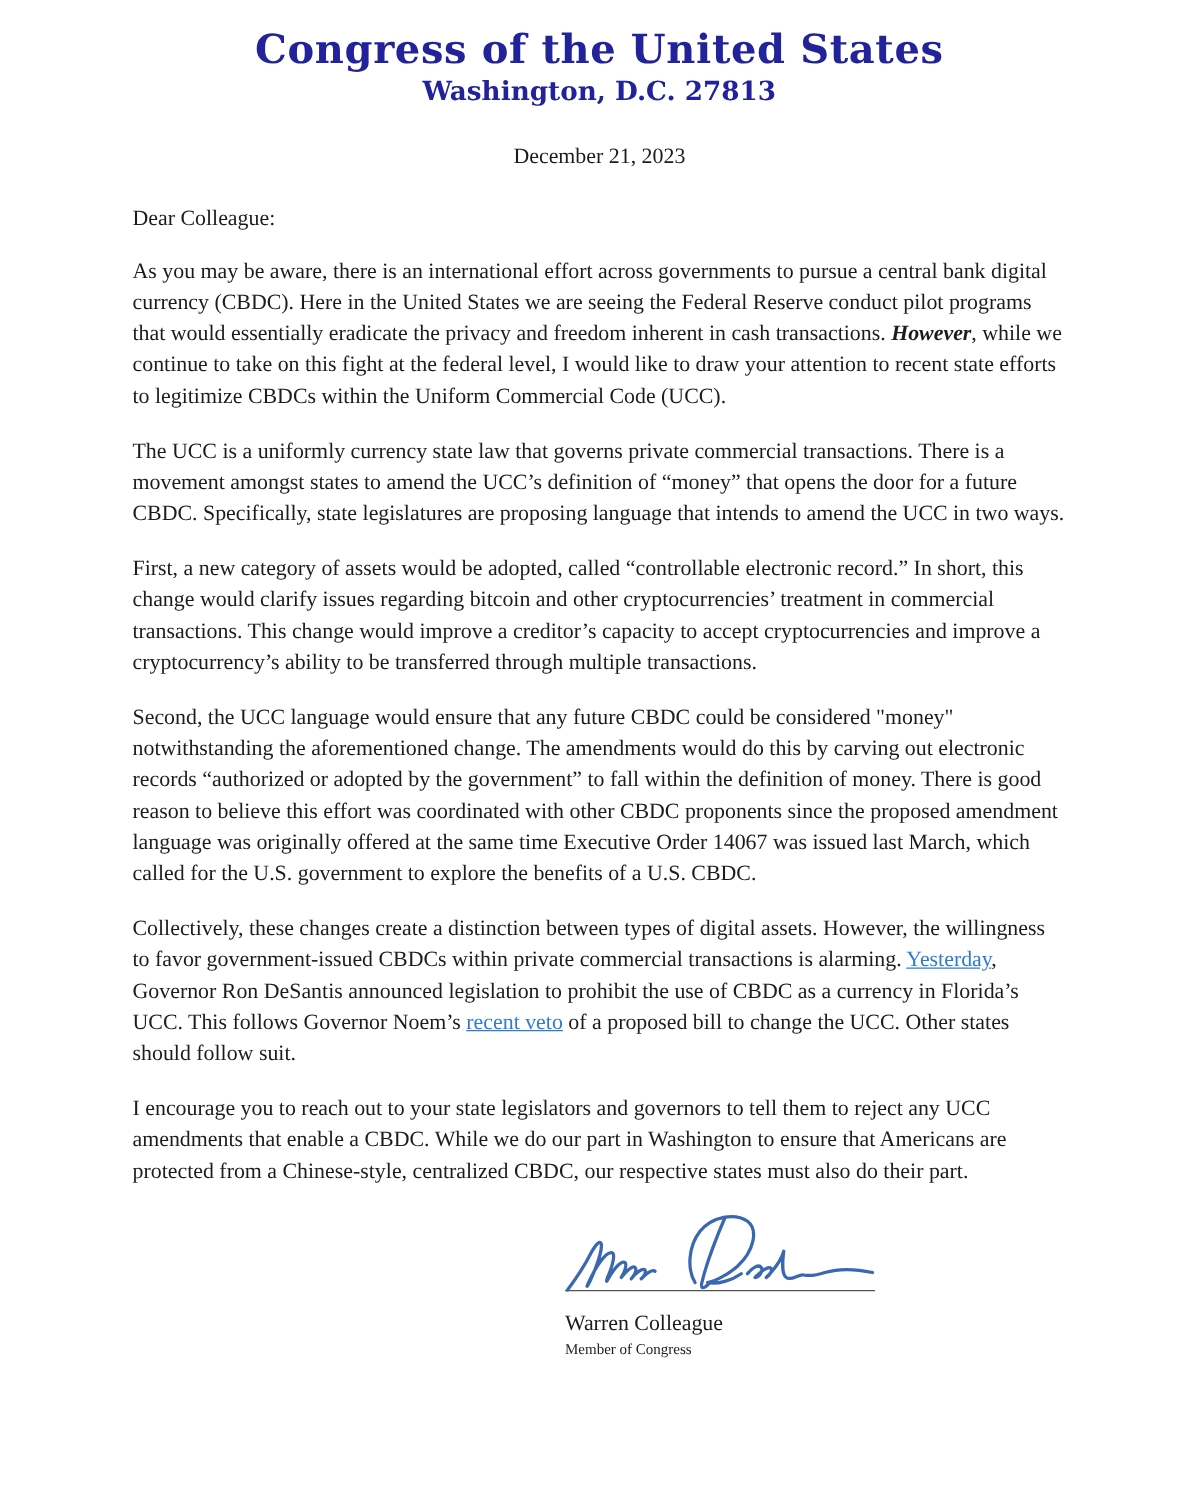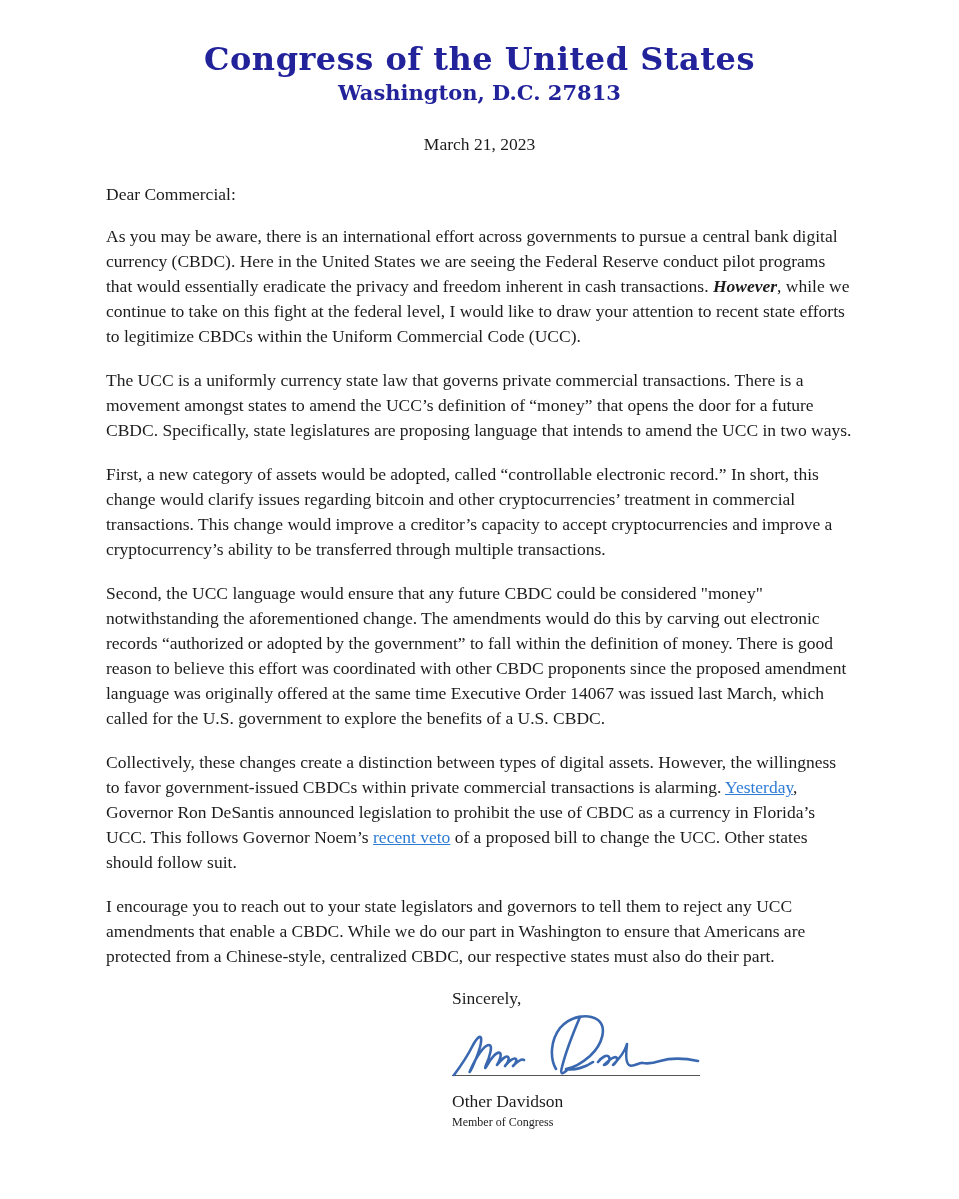--- a/index.html
+++ b/index.html
@@ -13,21 +13,21 @@
   .page {
     position: relative;
     width: 959px;
     height: 1199px;
     margin: 0 auto;
     background: #ffffff;
     font-family: "Liberation Serif", "DejaVu Serif", serif;
     color: var(--ink);
     overflow: hidden;
   }
-  .letterhead { text-align: center; padding-top: 42px; }
+  .letterhead { text-align: center; padding-top: 22px; }
   .letterhead-title {
     font-family: "DejaVu Serif", serif;
     font-weight: bold;
     font-size: 32px;
     line-height: 1.1;
     color: var(--navy);
     letter-spacing: 0.5px;
   }
   .letterhead-subtitle {
     font-family: "DejaVu Serif", serif;
@@ -76,48 +76,47 @@
 </head>
 <body>
 
 <div class="page">
 
   <div class="letterhead">
     <div class="letterhead-title">Congress of the United States</div>
     <div class="letterhead-subtitle">Washington, D.C. 27813</div>
   </div>
 
-  <div class="date-line">March 21, 2023</div>
+  <div class="date-line">December 21, 2023</div>
 
   <div class="letter-body">
-    <div class="salutation">Dear Commercial:</div>
+    <div class="salutation">Dear Colleague:</div>
     <p><span>As you may be aware, there is an international effort across governments to pursue a central bank digital currency (CBDC). Here in the United States we are seeing the Federal Reserve conduct pilot programs that would essentially eradicate the privacy and freedom inherent in cash transactions. </span><em>However</em><span>, while we continue to take on this fight at the federal level, I would like to draw your attention to recent state efforts to legitimize CBDCs within the Uniform Commercial Code (UCC).</span></p>
     <p><span>The UCC is a uniformly currency state law that governs private commercial transactions. There is a movement amongst states to amend the UCC’s definition of “money” that opens the door for a future CBDC. Specifically, state legislatures are proposing language that intends to amend the UCC in two ways.</span></p>
     <p><span>First, a new category of assets would be adopted, called “controllable electronic record.” In short, this change would clarify issues regarding bitcoin and other cryptocurrencies’ treatment in commercial transactions. This change would improve a creditor’s capacity to accept cryptocurrencies and improve a cryptocurrency’s ability to be transferred through multiple transactions.</span></p>
     <p><span>Second, the UCC language would ensure that any future CBDC could be considered "money" notwithstanding the aforementioned change. The amendments would do this by carving out electronic records “authorized or adopted by the government” to fall within the definition of money. There is good reason to believe this effort was coordinated with other CBDC proponents since the proposed amendment language was originally offered at the same time Executive Order 14067 was issued last March, which called for the U.S. government to explore the benefits of a U.S. CBDC.</span></p>
     <p><span>Collectively, these changes create a distinction between types of digital assets. However, the willingness to favor government-issued CBDCs within private commercial transactions is alarming.  </span><a class="link" href="#">Yesterday</a><span>, Governor Ron DeSantis announced legislation to prohibit the use of CBDC as a currency in Florida’s UCC. This follows Governor Noem’s </span><a class="link" href="#">recent veto</a><span> of a proposed bill to change the UCC. Other states should follow suit.</span></p>
     <p><span>I encourage you to reach out to your state legislators and governors to tell them to reject any UCC amendments that enable a CBDC. While we do our part in Washington to ensure that Americans are protected from a Chinese-style, centralized CBDC, our respective states must also do their part.</span></p>
   </div>
 
   <div class="closing">
-    <div class="sincerely">Sincerely,</div>
 
     <div class="signature-wrap">
       <div class="signature-line"></div>
       <svg class="signature-svg" width="250" height="74" viewBox="0 0 250 74" fill="none" xmlns="http://www.w3.org/2000/svg">
         <g stroke="#3a68b0" stroke-width="2.6" fill="none" stroke-linecap="round" stroke-linejoin="round">
 
           <path d="M2,64 C8,56 16,44 21,34 C25,27 28,24 29,27 C30,32 25,46 20,57 C18,61 17,62 18,60 C24,46 32,34 37,34 C41,34 38,45 34,54 C33,57 33,58 34,56 C39,47 45,40 48,42 C50,44 47,51 45,54 C49,49 54,44 56,46 C58,48 55,53 53,55 C57,50 62,46 64,48 C65,50 63,53 61,55 C65,51 70,47 72,49"></path>
 
           <path d="M104,58 C98,48 98,30 108,17 C118,5 136,2 146,9 C155,16 151,33 138,45 C130,52 120,57 114,58 C122,60 134,56 141,51"></path>
 
           <path d="M128,6 C122,20 114,40 110,56 C108,63 110,64 115,59"></path>
 
           <path d="M146,51 C150,46 155,43 157,46 C159,49 155,54 152,54 C157,49 163,44 165,47 C166,49 163,53 161,54 C167,48 173,40 175,33 C174,41 173,51 177,54 C181,57 187,51 191,52 C196,53 202,52 208,50 C218,47 232,47 246,50"></path>
         </g>
       </svg>
     </div>
 
-    <div class="signer-name">Other Davidson</div>
+    <div class="signer-name">Warren Colleague</div>
     <div class="signer-title">Member of Congress</div>
   </div>
 
 </div>
 
 </body></html>

